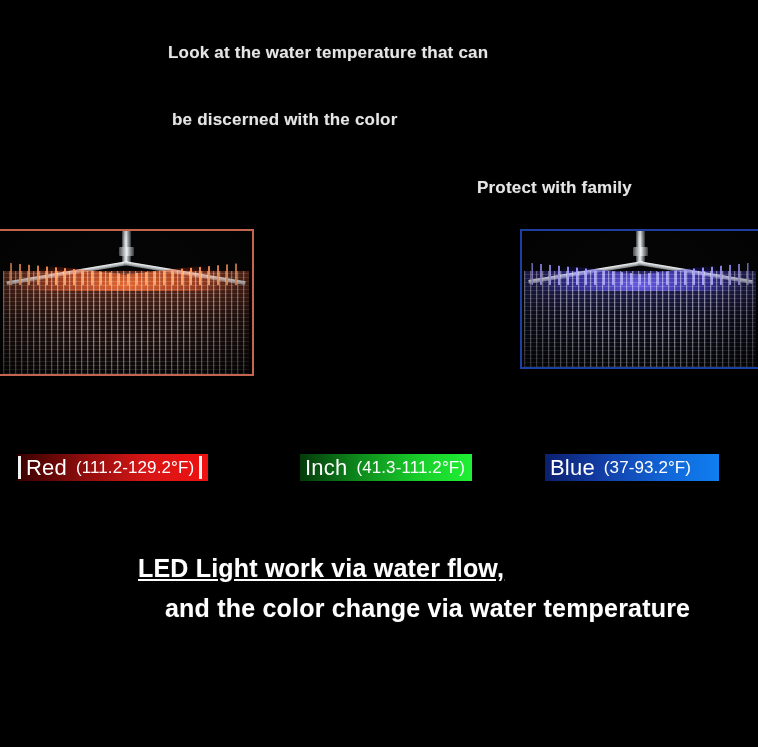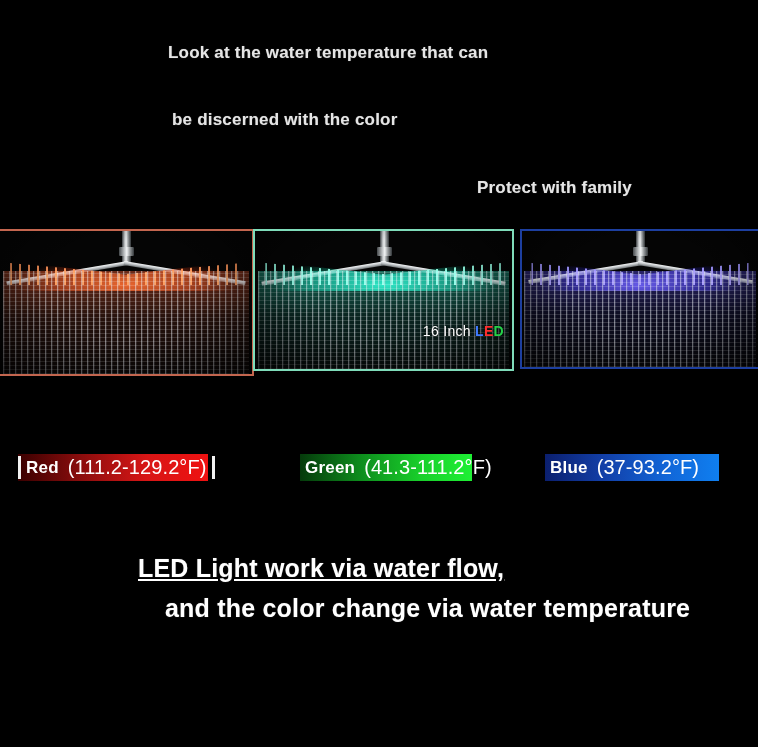--- a/index.html
+++ b/index.html
@@ -188,27 +188,27 @@
 
   
   .legend-bar {
     position:absolute;
     height:27px;
     display:flex;
     align-items:center;
     white-space:nowrap;
   }
   .legend-name {
-    font-size:17px;
-    font-weight:bold;
+    font-size:22px;
+    font-weight:normal;
     color:#ffffff;
     letter-spacing:0.2px;
   }
   .legend-range {
-    font-size:20px;
+    font-size:17px;
     font-weight:normal;
     color:#ffffff;
     letter-spacing:0.1px;
   }
   .tick {
     width:3px;
     height:23px;
     background:#f2f2f2;
     flex:0 0 auto;
   }
@@ -245,35 +245,20 @@
       <div class="head-left"></div>
       <div class="head-right"></div>
       <div class="led-band"></div>
       <div class="led-dots"></div>
       <div class="water"></div>
       <div class="water-tint"></div>
       <div class="vignette"></div>
     </div>
   </div>
 
-  <div class="photo-panel" id="panel-green">
-    <div class="scene">
-      <div class="arm"></div>
-      <div class="head-left"></div>
-      <div class="head-right"></div>
-      <div class="led-band"></div>
-      <div class="led-dots"></div>
-      <div class="water"></div>
-      <div class="water-tint"></div>
-      <div class="vignette"></div>
-      <div class="watermark">
-        <span class="wm-text">16 Inch </span><span class="wm-l">L</span><span class="wm-e">E</span><span class="wm-d">D</span>
-      </div>
-    </div>
-  </div>
 
   <div class="photo-panel" id="panel-blue">
     <div class="scene">
       <div class="arm"></div>
       <div class="head-left"></div>
       <div class="head-right"></div>
       <div class="led-band"></div>
       <div class="led-dots"></div>
       <div class="water"></div>
       <div class="water-tint"></div>
@@ -288,21 +273,21 @@
   <span class="pad-s"></span>
   <span class="legend-name">Red</span>
   <span class="pad-m"></span>
   <span class="legend-range">(111.2-129.2°F)</span>
   <span class="pad-s"></span>
   <span class="tick"></span>
 </div>
 
 <div class="legend-bar" id="legend-green">
   <span class="pad-s"></span>
-  <span class="legend-name">Green</span>
+  <span class="legend-name">Inch</span>
   <span class="pad-m"></span>
   <span class="legend-range">(41.3-111.2°F)</span>
 </div>
 
 <div class="legend-bar" id="legend-blue">
   <span class="pad-s"></span>
   <span class="legend-name">Blue</span>
   <span class="pad-m"></span>
   <span class="legend-range">(37-93.2°F)</span>
 </div>

